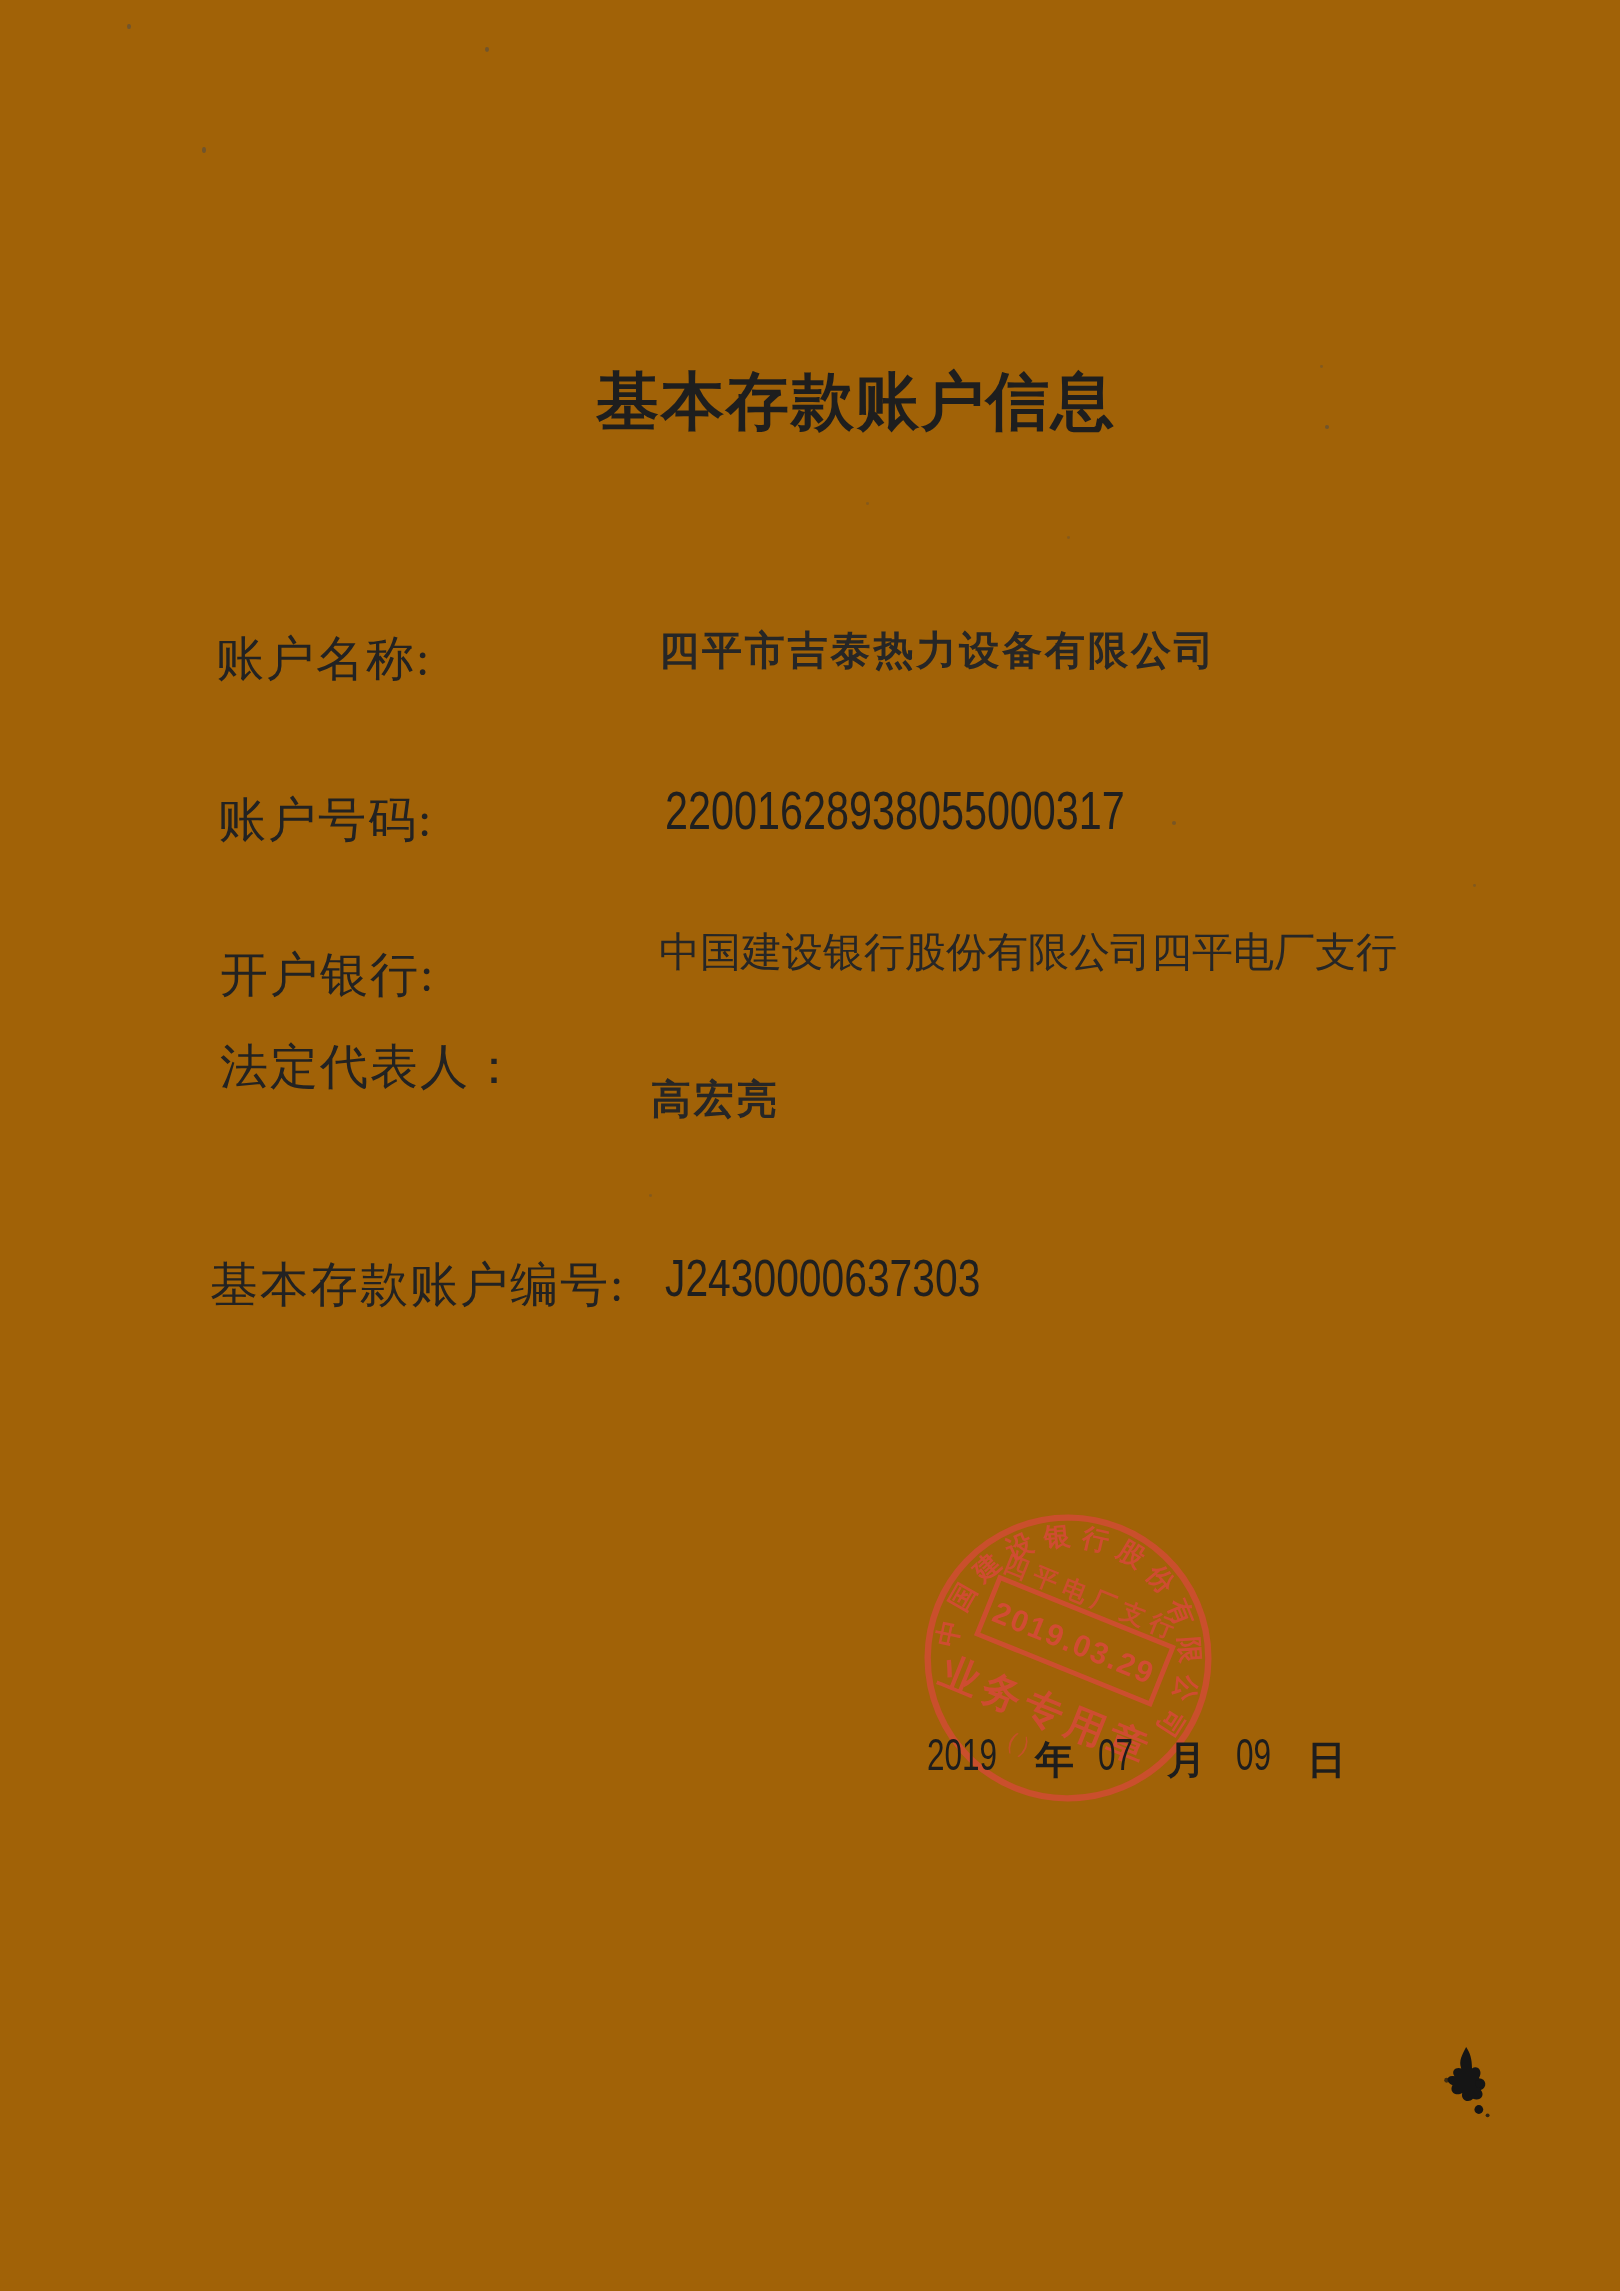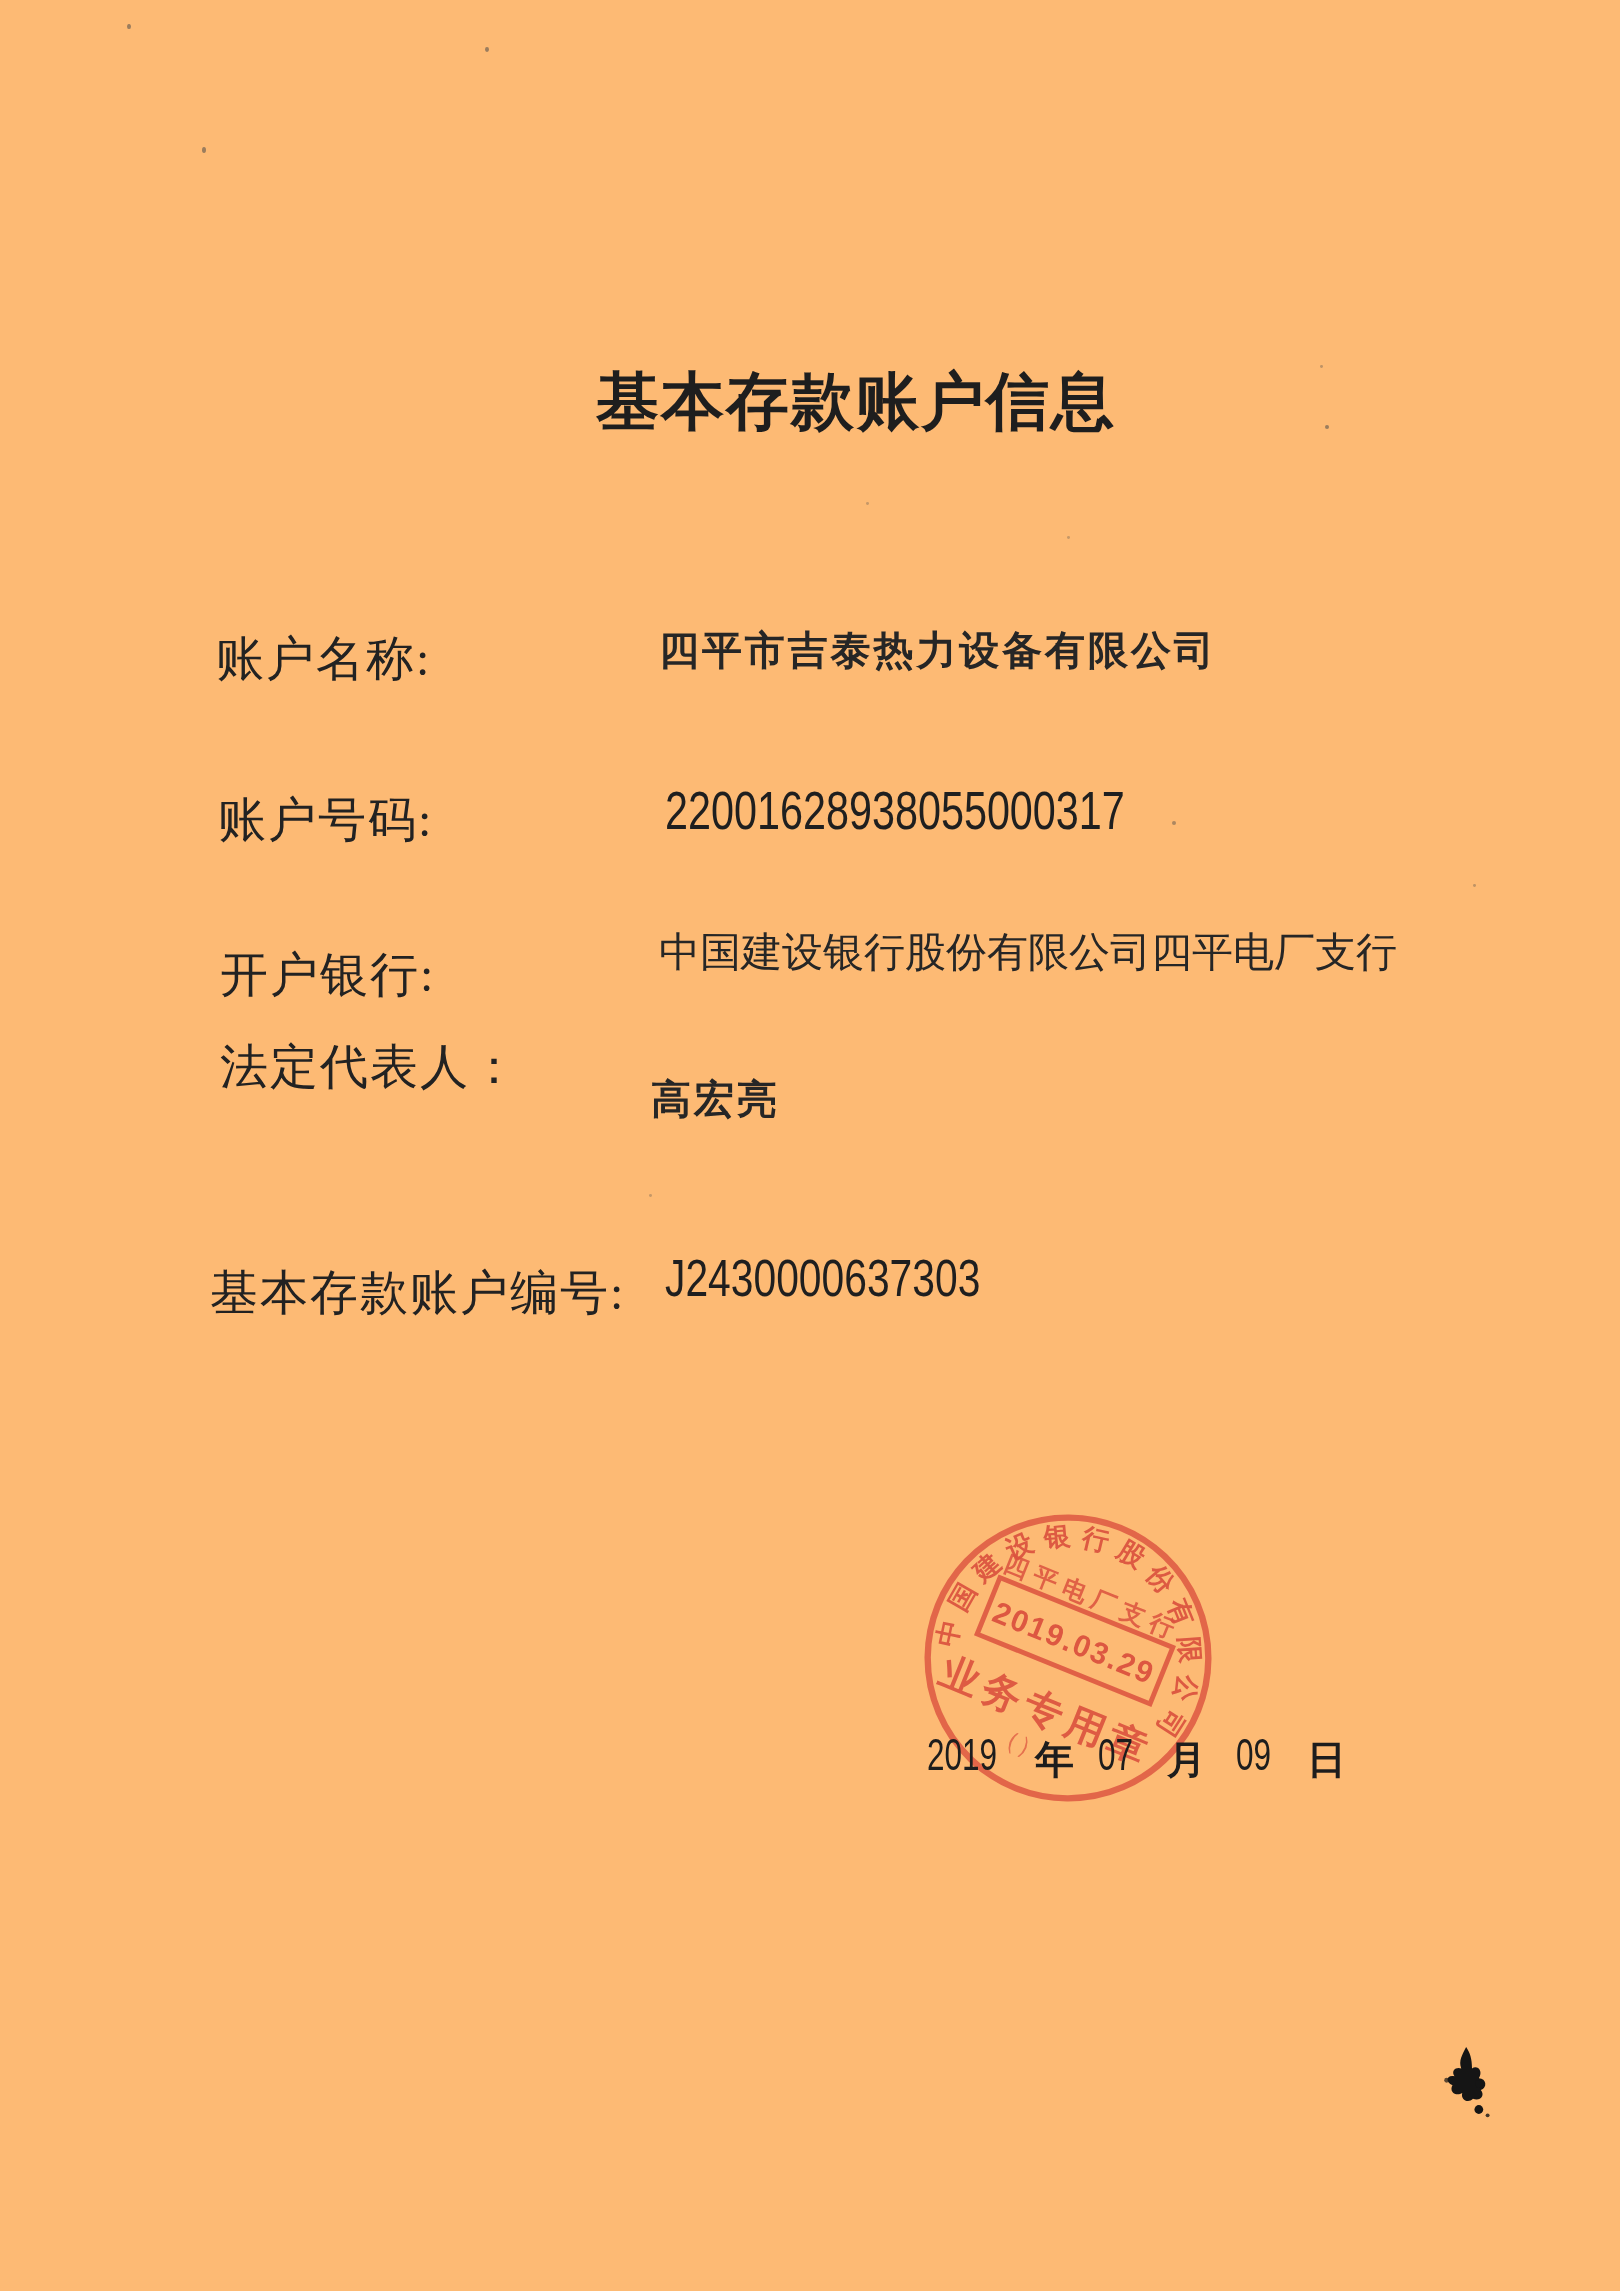--- a/index.html
+++ b/index.html
@@ -1,20 +1,20 @@
 <!DOCTYPE html>
 <html><head>
 <meta charset="utf-8">
 <style>
   html,body{margin:0;padding:0;background:#e8e8e8;}
   .page{
     position:relative;
     width:1620px;height:2292px;
     margin:0 auto;
-    background:#fdba74;
+    background:#a16207;
     overflow:hidden;
     font-family:"Liberation Serif","DejaVu Serif",serif;
     color:#232323;
   }
   .abs{position:absolute;white-space:nowrap;}
   .title{
     font-size:63px;font-weight:700;letter-spacing:2px;
     color:#1e1e1e;
   }
   .label{font-size:48px;font-weight:400;letter-spacing:2px;color:#222;}
@@ -60,21 +60,21 @@
 
   <div class="abs label" style="left:218px;top:788px;">账户号码:</div>
   <div class="abs num acct-num" style="left:665px;top:780px;">22001628938055000317</div>
 
   <div class="abs label" style="left:220px;top:927px;margin-top:16px;">开户银行:</div>
   <div class="abs value-cn-wide" style="left:659px;top:925px;">中国建设银行股份有限公司四平电厂支行</div>
 
   <div class="abs label" style="left:220px;top:1035px;">法定代表人：</div>
   <div class="abs value-cn" style="left:651px;top:1072px;">高宏亮</div>
 
-  <div class="abs label" style="left:210px;top:1253px;margin-top:8px;">基本存款账户编号:</div>
+  <div class="abs label" style="left:210px;top:1253px;">基本存款账户编号:</div>
   <div class="abs num base-num" style="left:665px;top:1249px;">J2430000637303</div>
 
   <svg class="stamp-svg" viewBox="-160 -160 320 320">
     <defs>
       <path id="ringPath" d="M -110.0 33.6 A 115 115 0 1 1 110.0 33.6"></path>
     </defs>
     <g transform="rotate(22)" fill="#d8493a" font-family="'Liberation Serif','DejaVu Serif',serif">
       <circle r="143" fill="none" stroke="#d8493a" stroke-width="6.5" opacity="0.8"></circle>
       <text font-size="27" font-weight="600" textLength="430" lengthAdjust="spacing" opacity="0.92">
         <textPath href="#ringPath">中国建设银行股份有限公司</textPath>

